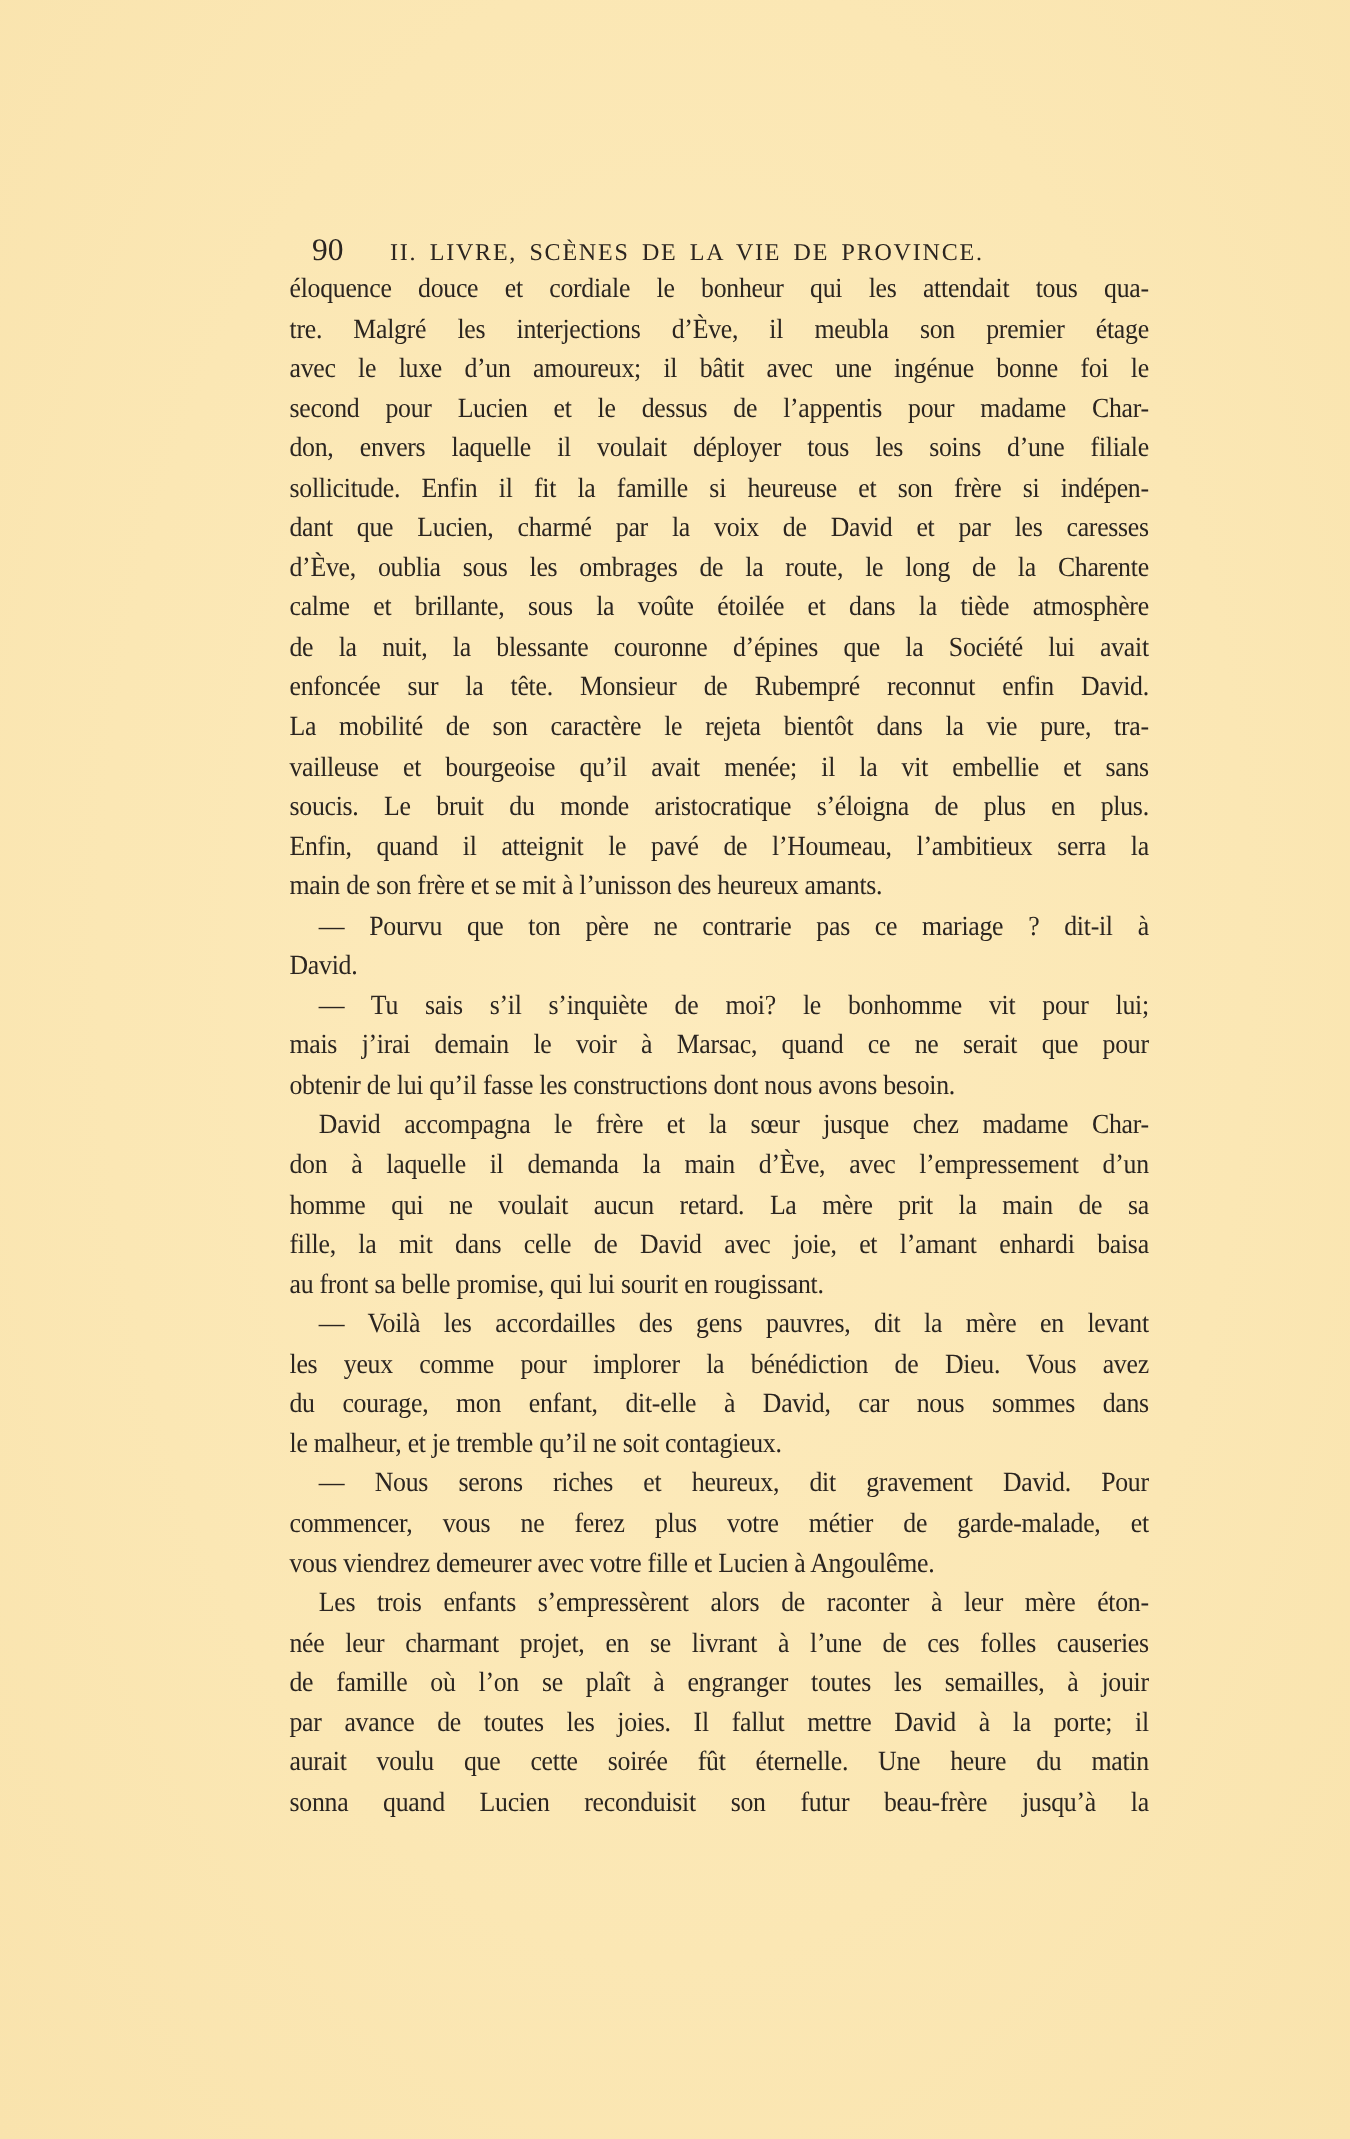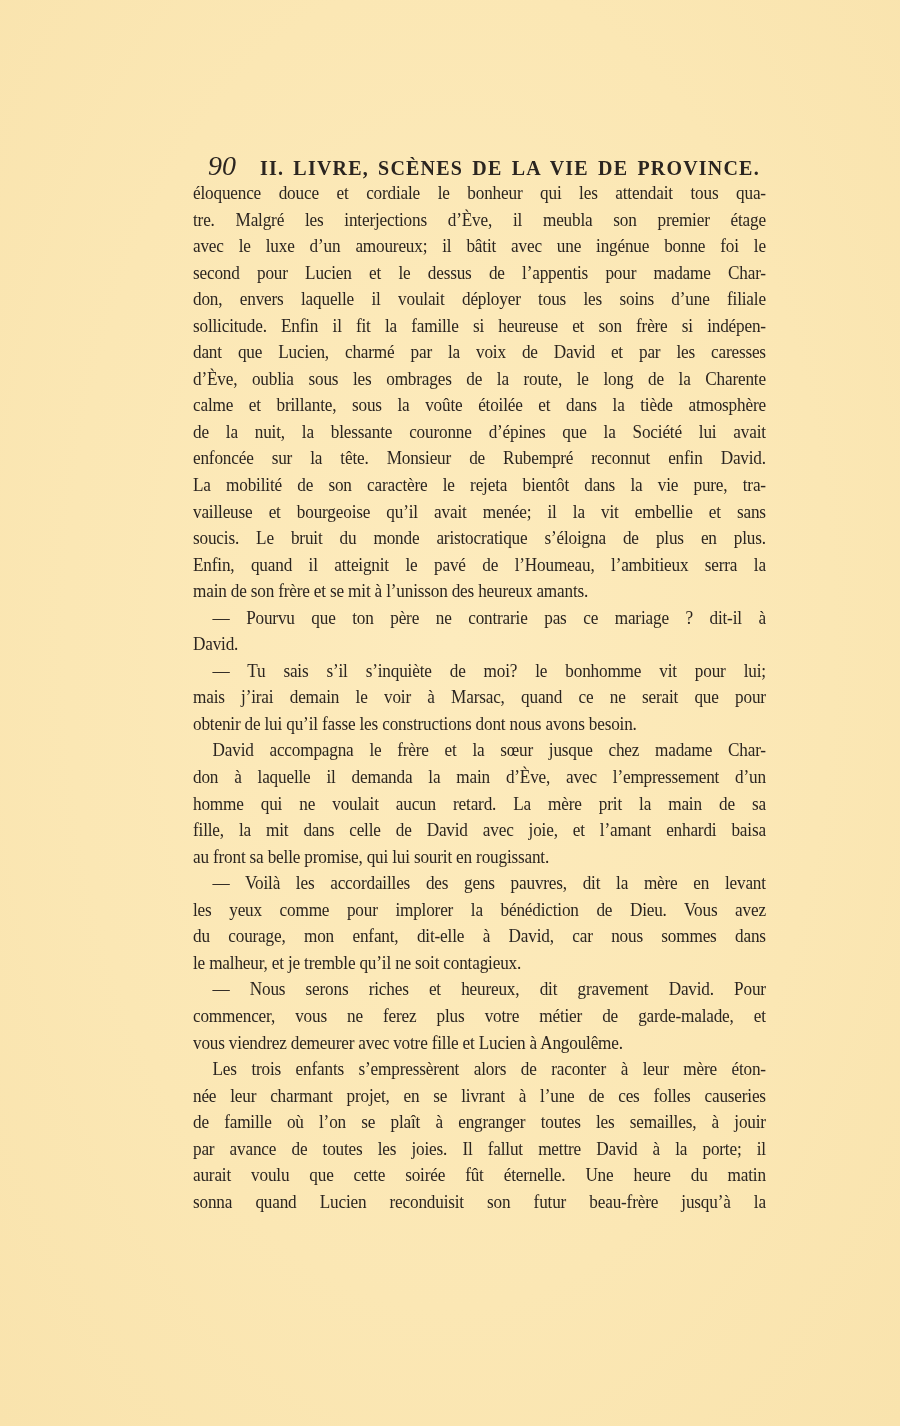--- a/index.html
+++ b/index.html
@@ -12,23 +12,23 @@
   }
   .page {
     position: absolute; left: 0; top: 0; width: 900px; height: 1426px;
     background: radial-gradient(ellipse at 50% 45%, #fdebbd 0%, #fbe7b4 60%, #f9e3ad 100%);
   }
   .header {
     position: absolute; left: 208px; top: 153px; width: 576px;
     display: flex; align-items: baseline;
     font-size: 20px; line-height: 26px;
   }
-  .header .num { width: 52px; font-size: 28px; font-style: italic; }
+  .header .num { width: 52px; font-size: 21px; }
   .header .title {
-    font-weight: bold; letter-spacing: 1.2px; font-size: 20px;
+    font-weight: normal; letter-spacing: 1.2px; font-size: 16px;
     text-transform: uppercase; word-spacing: 3px;
   }
   .text {
     position: absolute; left: 193px; top: 180px; width: 573px;
   }
   .line {
     height: 26.55px; line-height: 26.55px;
     font-size: 18.5px;
     white-space: nowrap;
     text-align: justify; text-align-last: justify;

